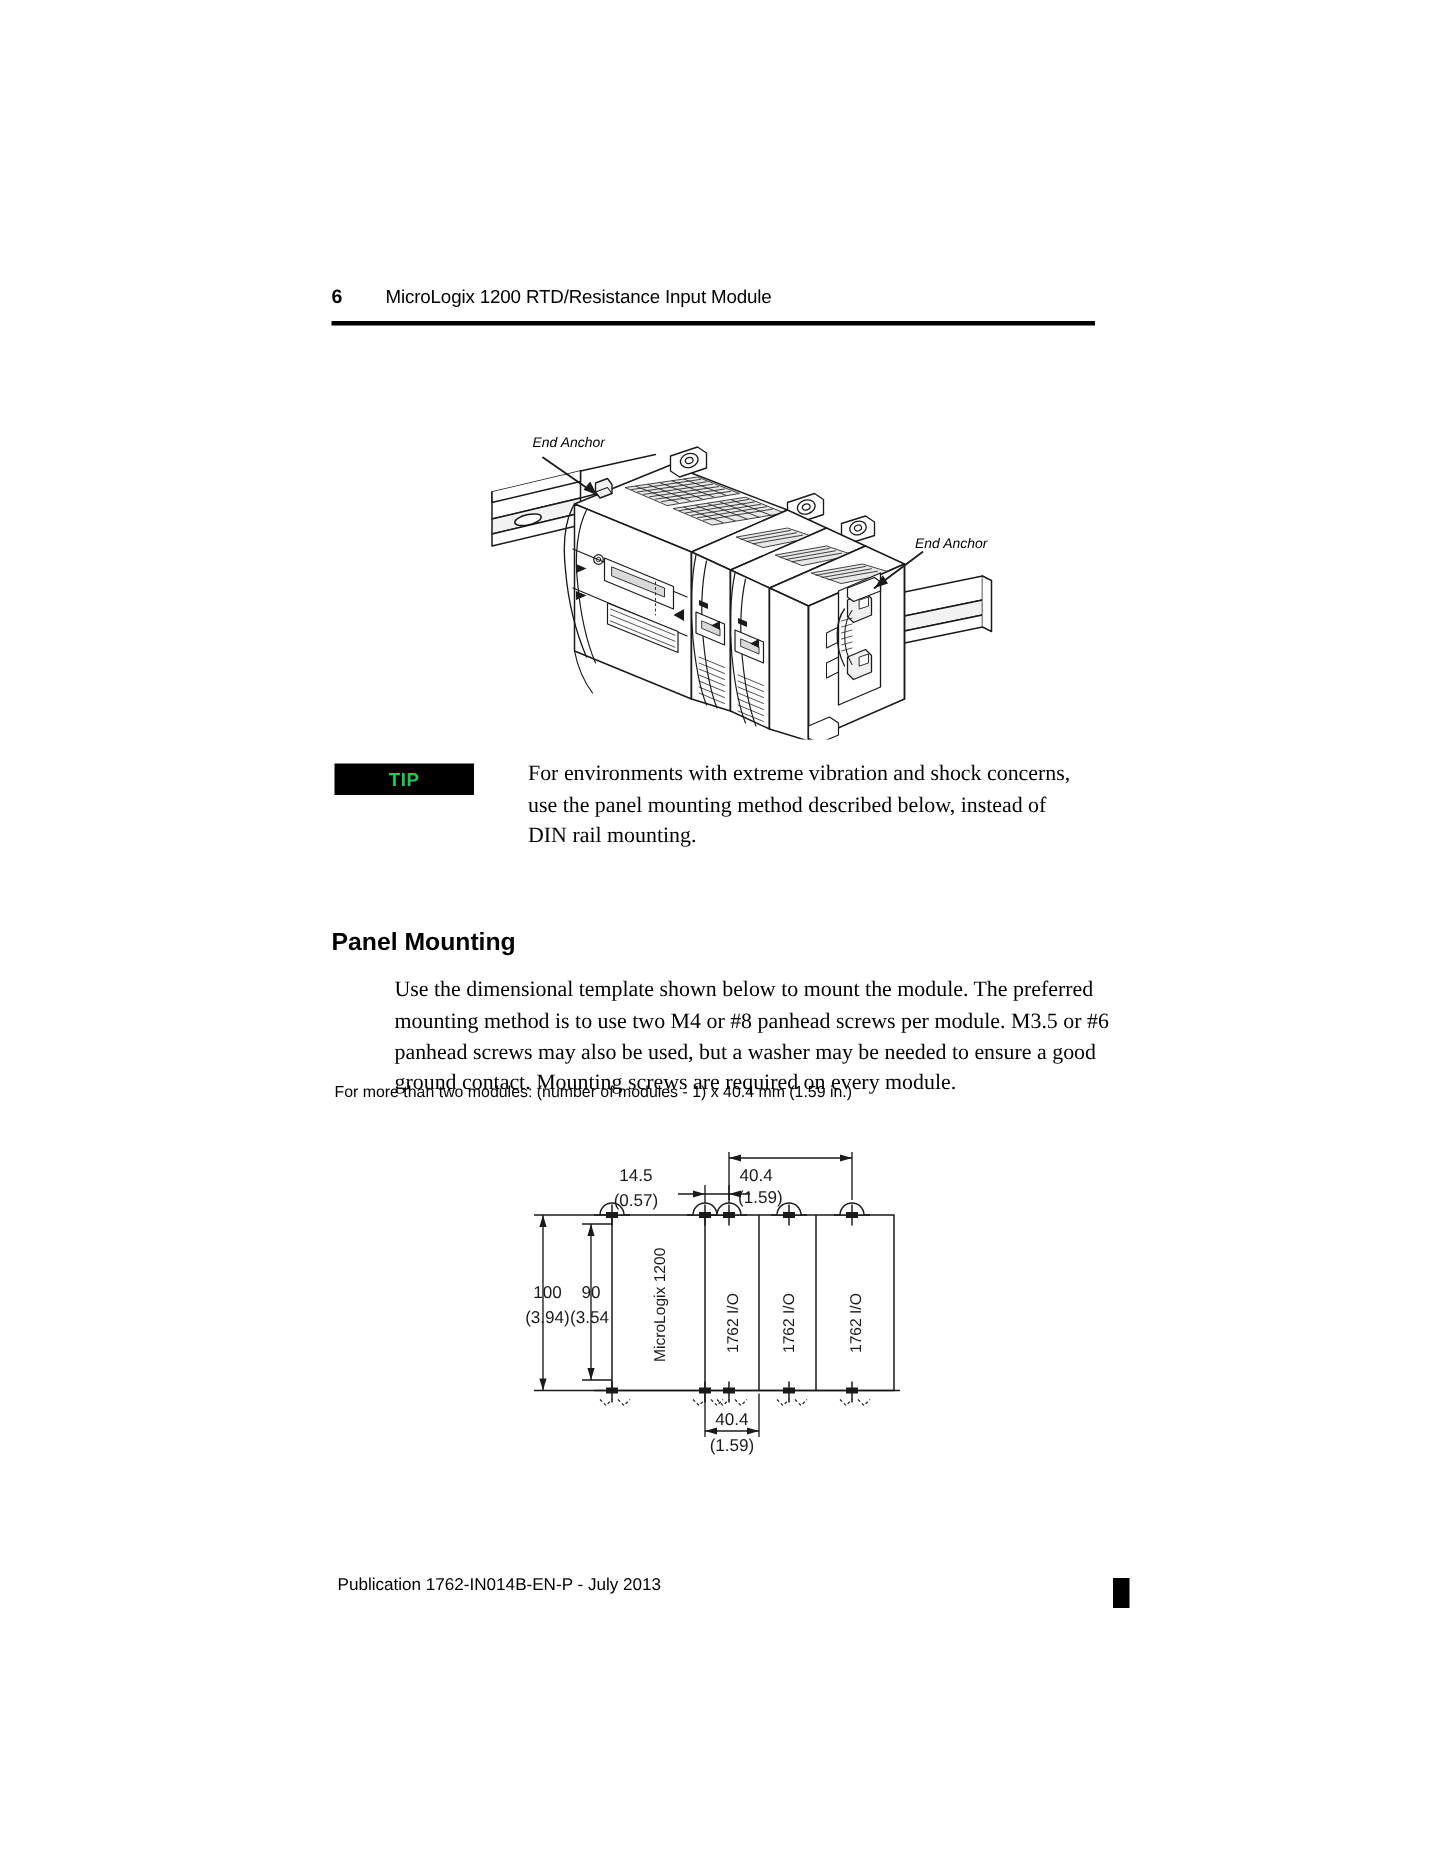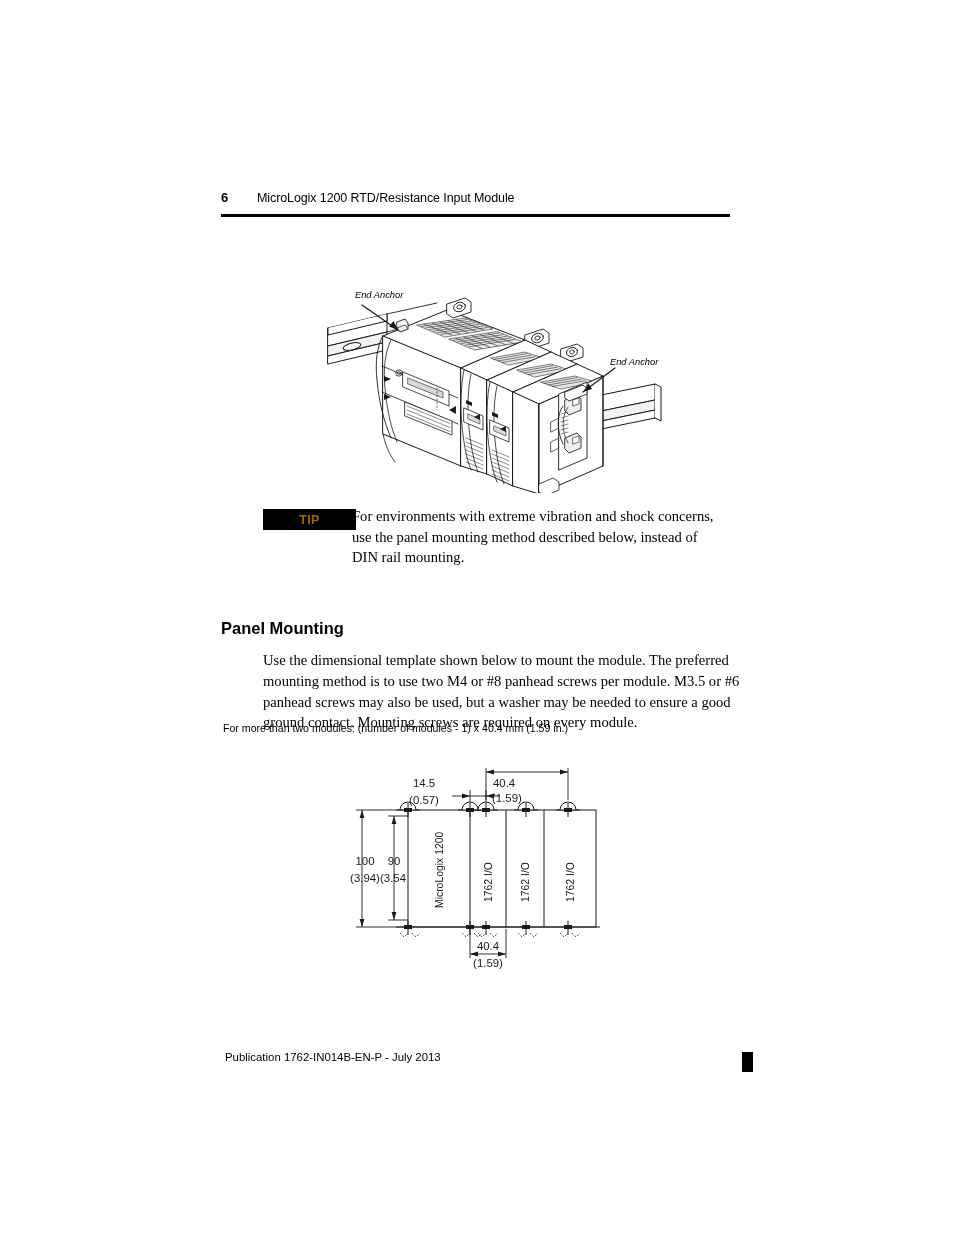--- a/index.html
+++ b/index.html
@@ -63,26 +63,25 @@
 
   
   .tip-wrap {
     position: absolute;
     left: 223px; top: 509px; width: 500px;
   }
   .tip-badge {
     position: absolute;
     left: 0; top: 0;
     width: 93px; height: 21px;
-    background: #000; color: #a16207;
+    background: #000; color: #22c55e;
     font-family: "Liberation Sans", sans-serif;
     font-weight: bold; font-size: 12.5px;
     display: flex; align-items: center; justify-content: center;
     letter-spacing: 0.4px;
-    margin-left: 40px;
   }
   .tip-text {
     position: absolute;
     left: 129px; top: -3px; width: 375px;
     font-size: 14.6px; line-height: 1.42;
   }
 
   
   .sec-head {
     position: absolute;

